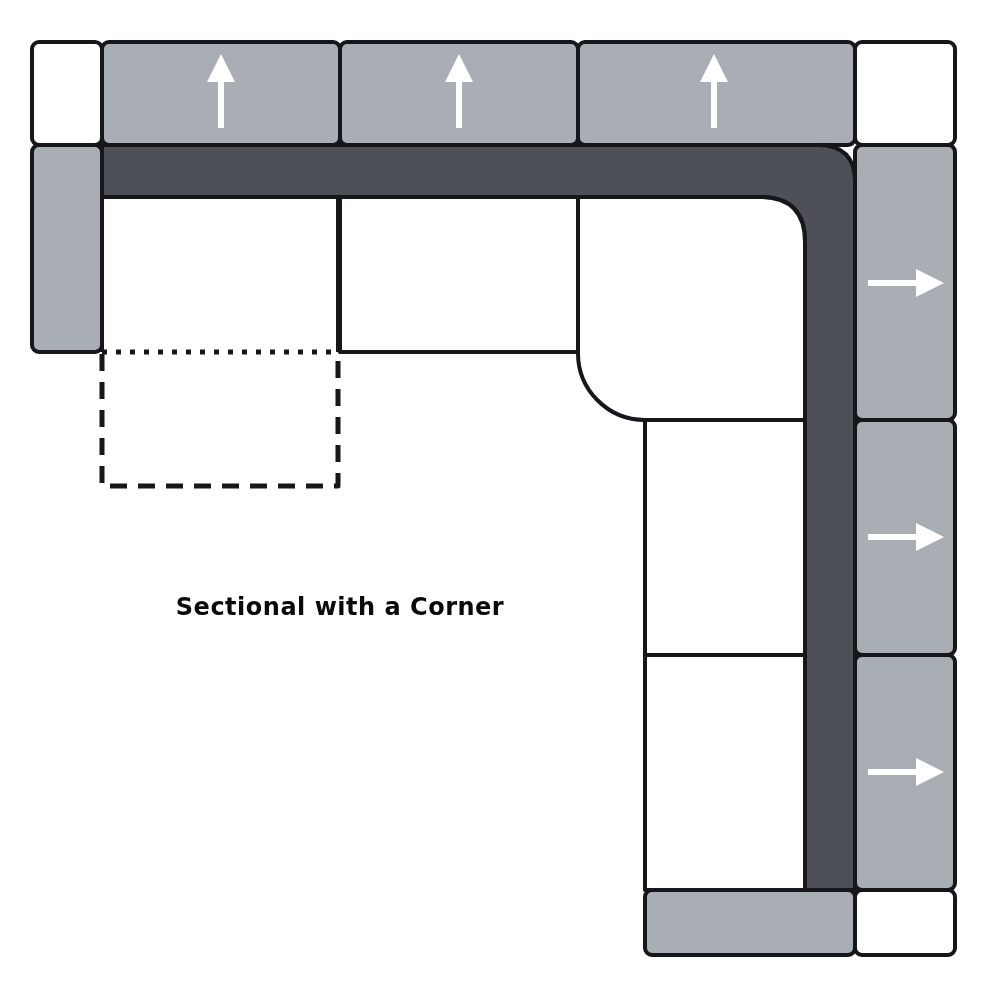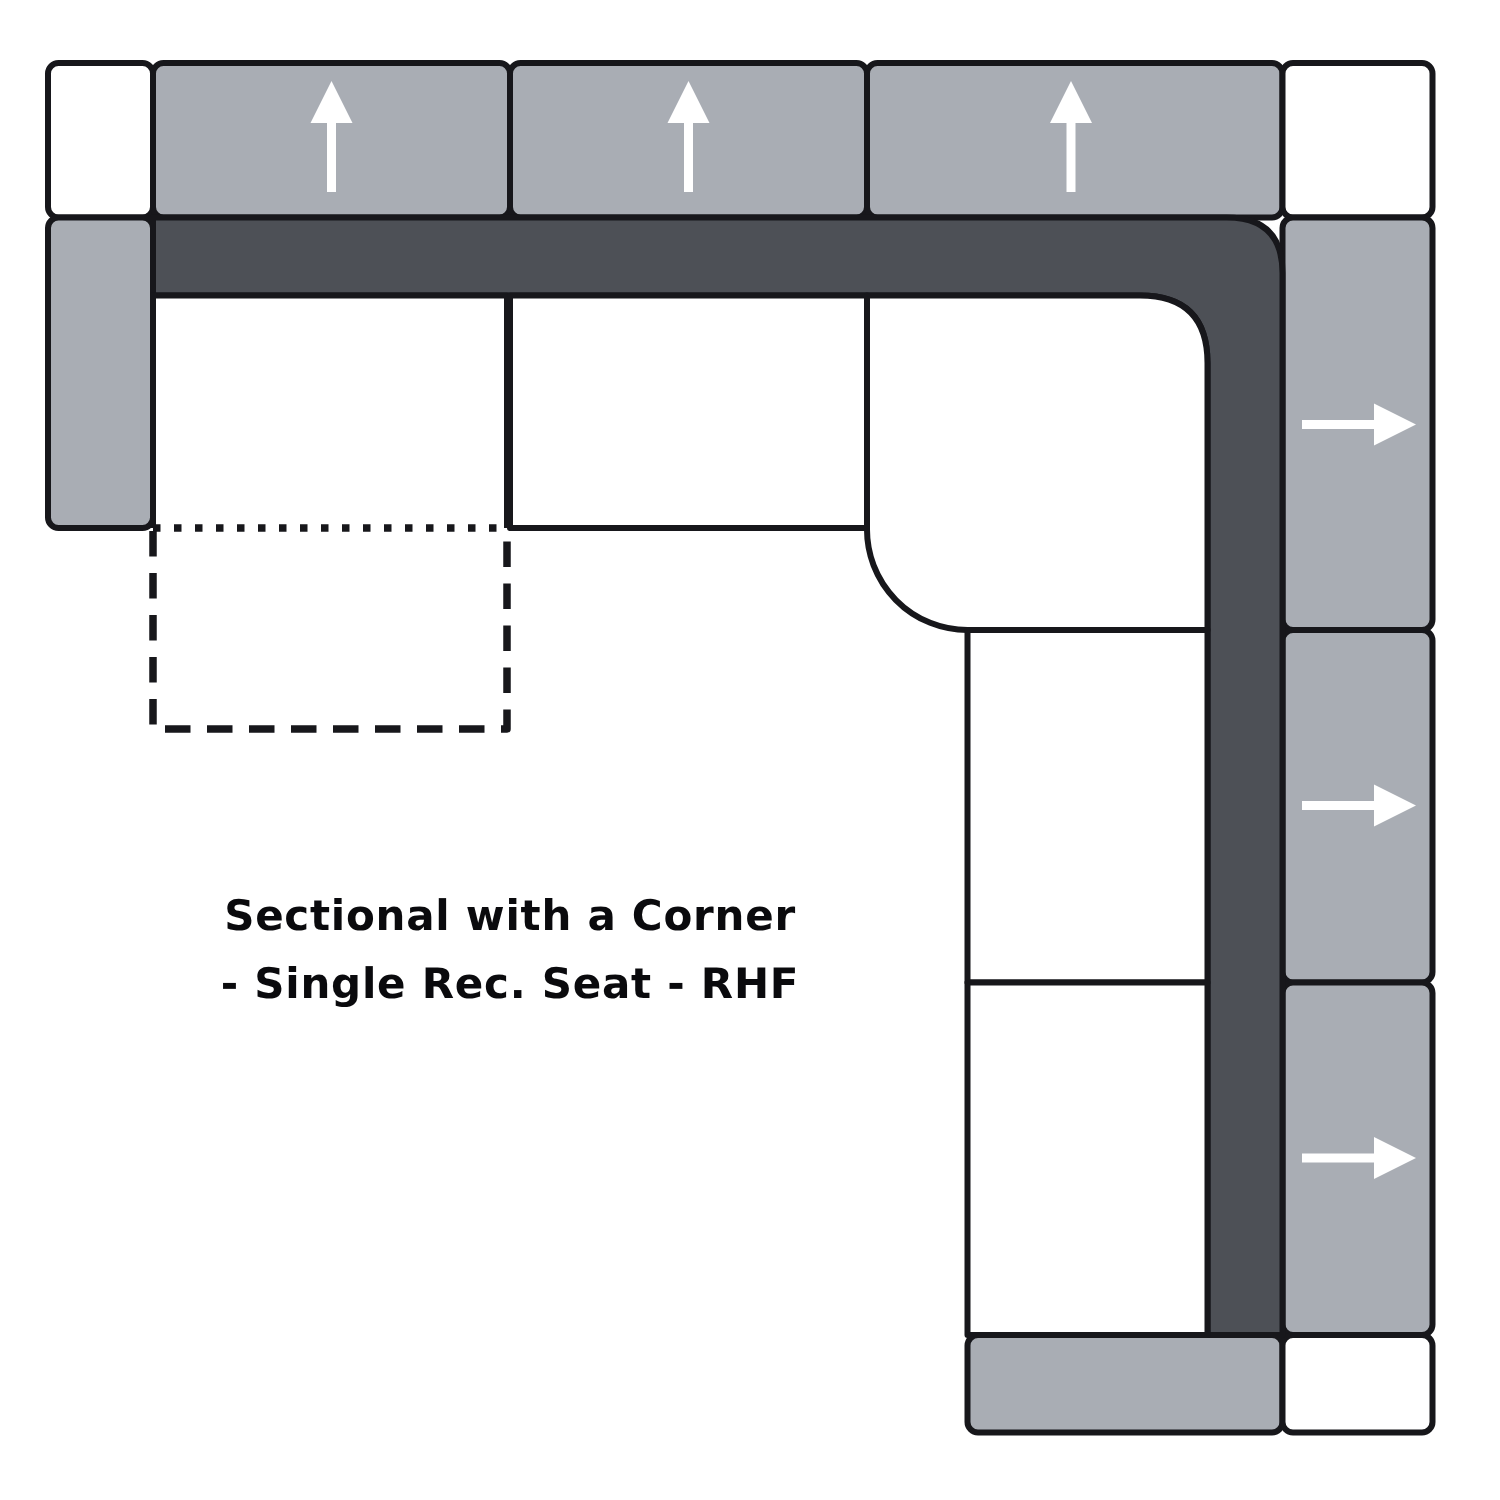--- a/index.html
+++ b/index.html
@@ -28,21 +28,21 @@
   .arrow      { stroke: var(--arrow-white); stroke-width: 6; fill: none; stroke-linecap: butt; }
   .arrow-head { fill: var(--arrow-white); stroke: none; }
 
   .title {
     position: absolute;
     left: 40px;
     top: 588px;
     width: 600px;
     text-align: center;
     font-weight: 800;
-    font-size: 28px;
+    font-size: 24px;
     line-height: 1.62;
     letter-spacing: 0.5px;
     color: var(--text, #0a0a0d);
   }
 </style>
 </head>
 <body>
 
 <div class="stage">
 
@@ -101,16 +101,15 @@
     </g>
     <g>
       <line class="arrow" x1="868" y1="772" x2="924" y2="772"></line>
       <polygon class="arrow-head" points="916,758 916,786 944,772"></polygon>
     </g>
 
   </svg>
 
   <div class="title">
     <div>Sectional with a Corner</div>
-    <div>- Single Rec. Seat - RHF</div>
   </div>
 
 </div>
 
 </body></html>

